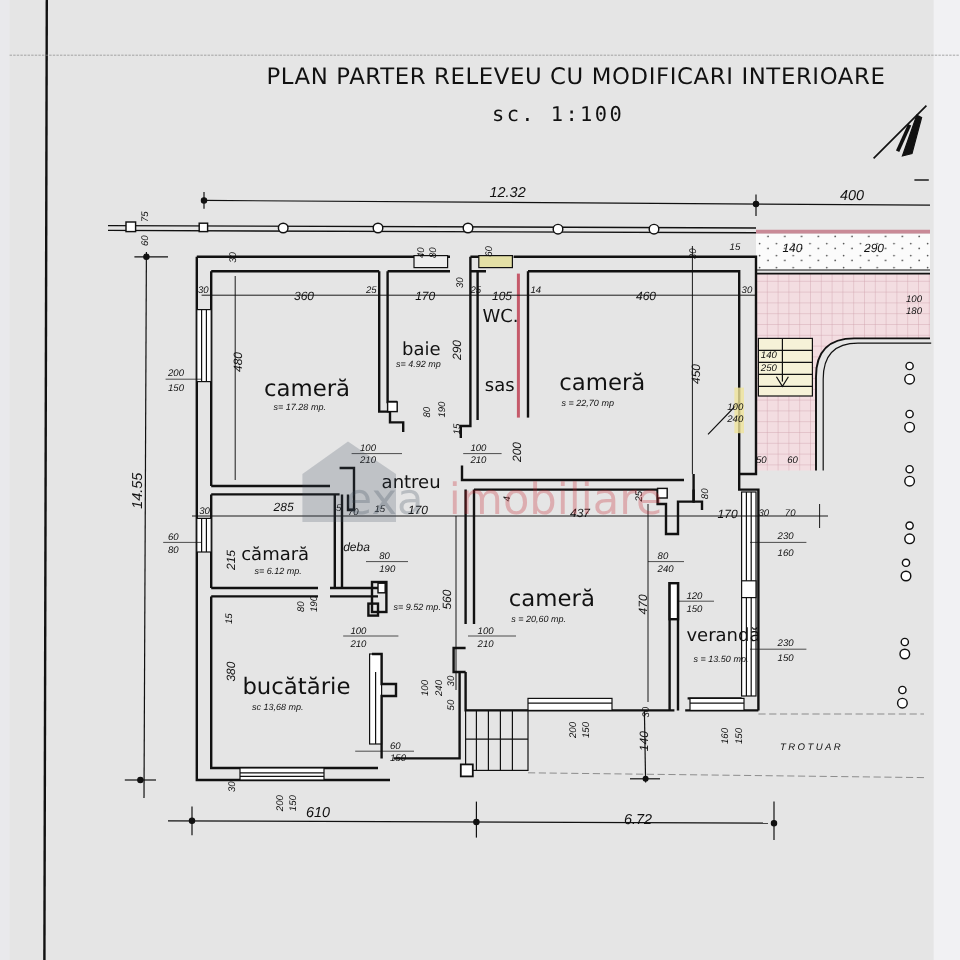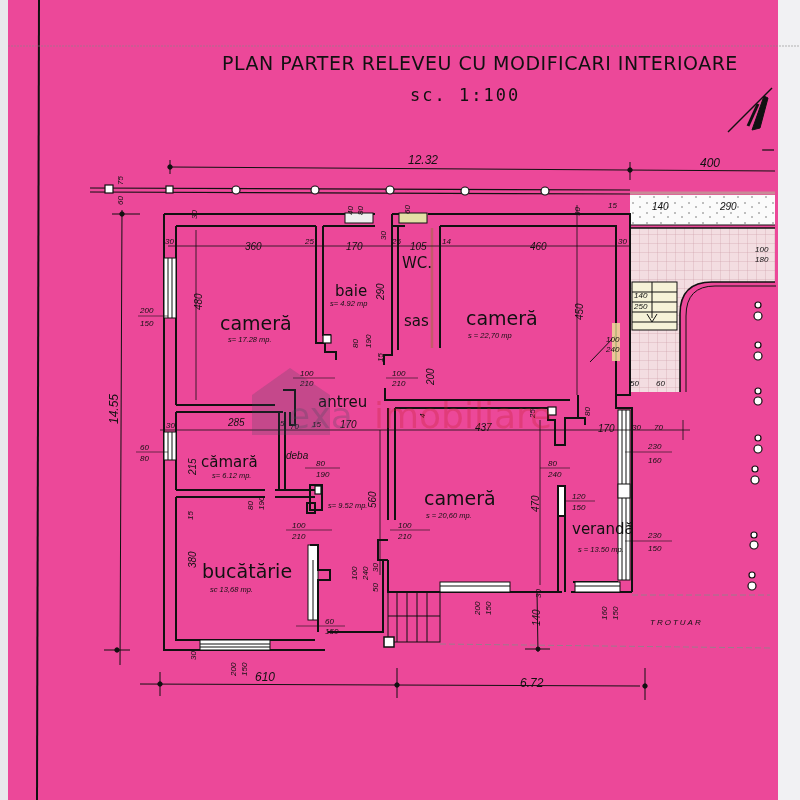--- a/index.html
+++ b/index.html
@@ -1,17 +1,17 @@
 <!DOCTYPE html>
 <html><head>
 <meta charset="utf-8">
 <style>
   html, body { margin: 0; padding: 0; background: #ffffff; }
   body { width: 800px; height: 800px; overflow: hidden; position: relative; font-family: "Liberation Sans", sans-serif; }
-  .page { position: absolute; left: 0; top: 0; width: 800px; height: 800px; background: #ec4899; }
+  .page { position: absolute; left: 0; top: 0; width: 800px; height: 800px; background: #e5e5e5; }
   .left-strip { position: absolute; left: 0; top: 0; width: 8px; height: 800px; background: #e9e9ec; }
   .right-strip { position: absolute; right: 0; top: 0; width: 22px; height: 800px; background: #f1f1f3; }
   svg { position: absolute; left: 0; top: 0; }
   .title { font-family: "DejaVu Sans", sans-serif; font-size: 19px; fill: #111; letter-spacing: 0.5px; }
   .scale { font-family: "DejaVu Sans Mono", monospace; font-size: 17px; fill: #111; letter-spacing: 2px; }
   .dim { font-family: "Liberation Sans", sans-serif; font-size: 10px; fill: #111; font-style: italic; }
   .dimsm { font-family: "Liberation Sans", sans-serif; font-size: 8px; fill: #111; font-style: italic; }
   .room { font-family: "DejaVu Sans", sans-serif; font-size: 19px; fill: #111; }
   .roomsm { font-family: "DejaVu Sans", sans-serif; font-size: 15px; fill: #111; }
   .area { font-family: "Liberation Sans", sans-serif; font-size: 7.5px; fill: #111; font-style: italic; }

